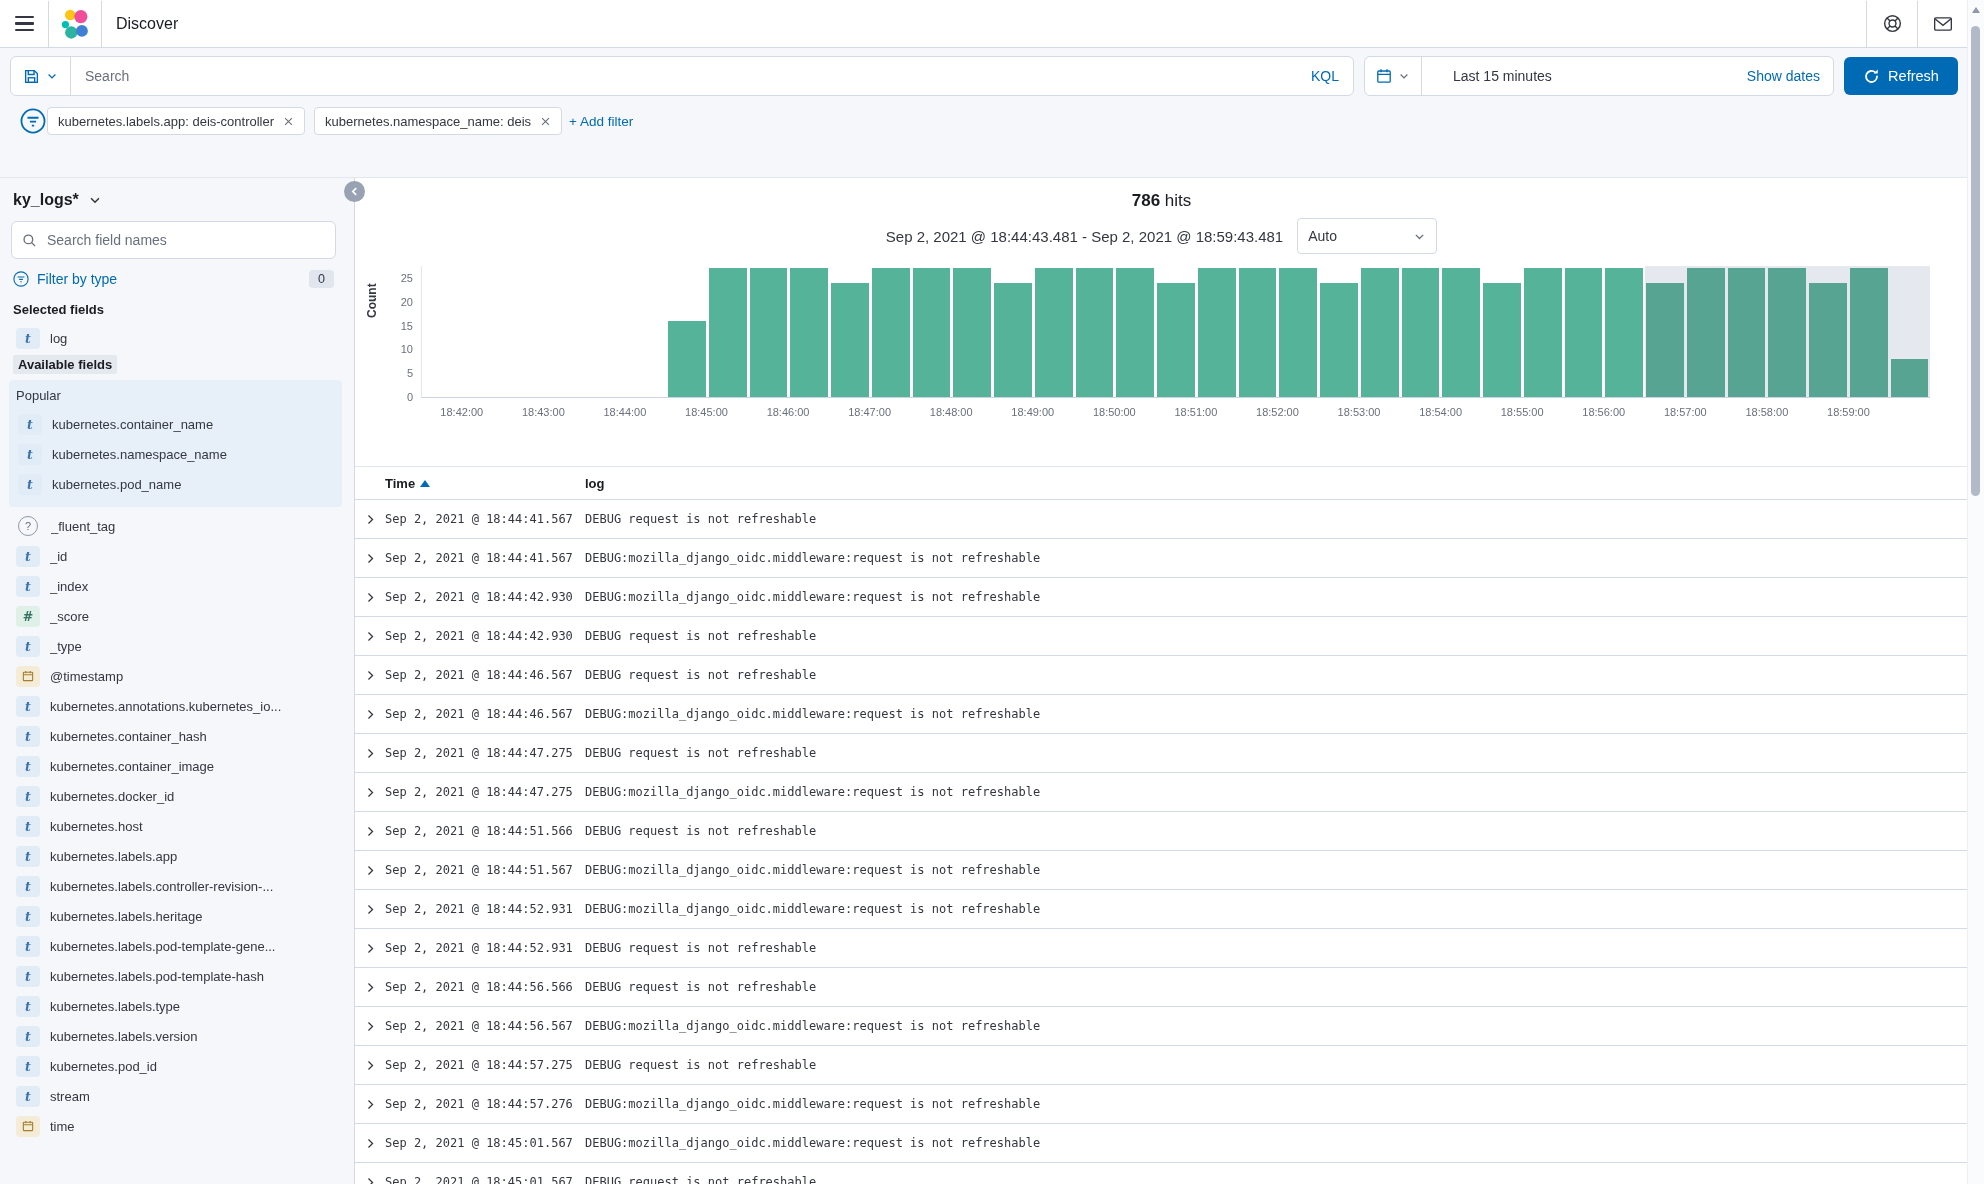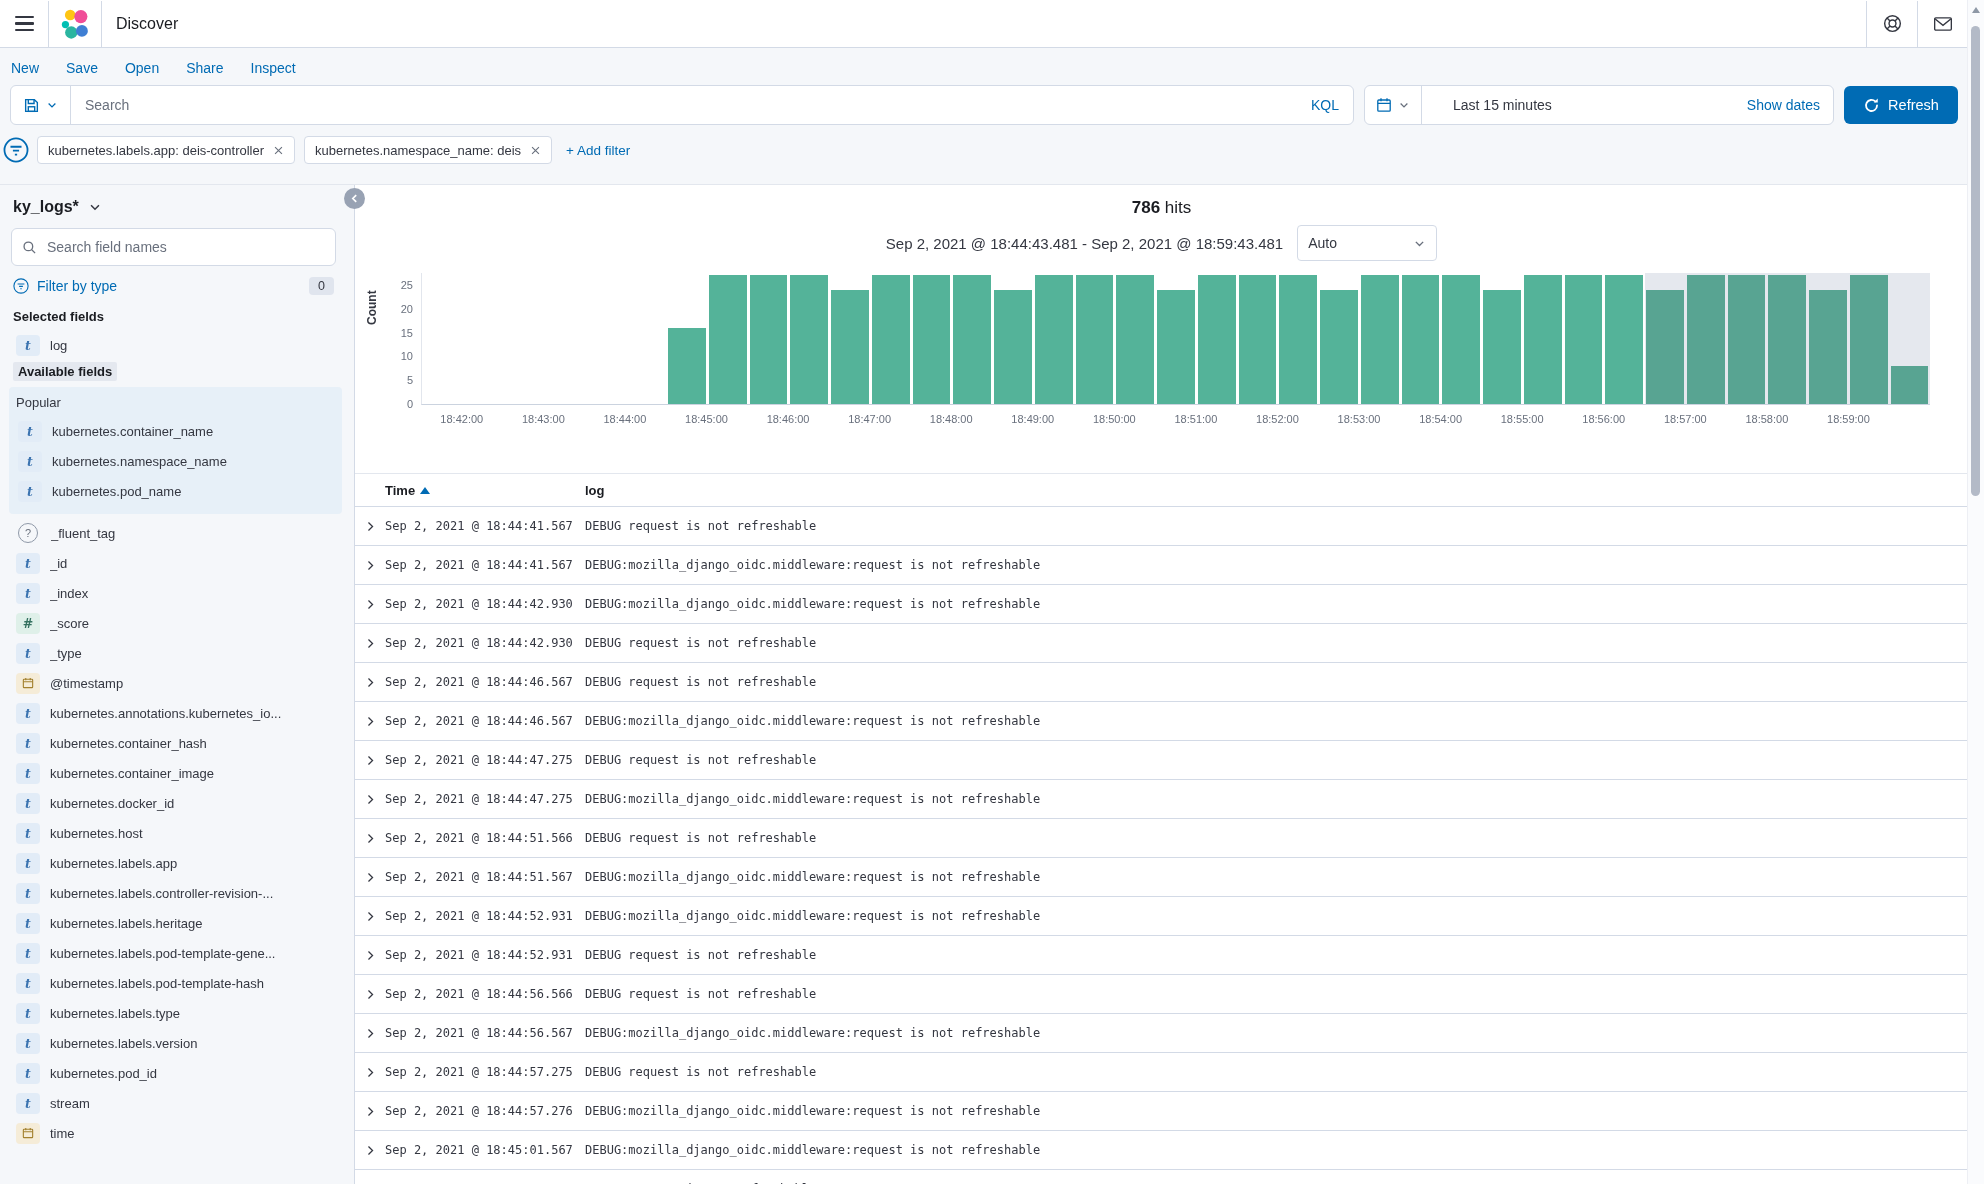--- a/index.html
+++ b/index.html
@@ -33,28 +33,28 @@
   .kql-label{padding:0 14px;color:#006BB4;font-size:14px;cursor:pointer;}
   .datepicker{width:468px;height:38px;background:#fff;border:1px solid #D3DAE6;border-radius:6px;
               display:flex;align-items:center;gap:18px;}
   .cal-seg{display:flex;align-items:center;gap:6px;padding:0 11px;height:100%;
            border-right:1px solid #D3DAE6;cursor:pointer;}
   .date-text{flex:1;font-size:14px;color:#343741;padding-left:13px;}
   .show-dates{padding:0 13px;font-size:14px;color:#006BB4;cursor:pointer;}
   .refresh-btn{height:38px;min-width:114px;background:#006BB4;border:0;border-radius:6px;color:#fff;
                display:flex;align-items:center;justify-content:center;gap:8px;font-size:14.5px;
                font-family:"Liberation Sans",sans-serif;cursor:pointer;}
-  .filterrow{display:flex;align-items:center;gap:8px;padding:11px 0 0 3px;}
+  .filterrow{display:flex;align-items:center;gap:1px;padding:11px 0 0 20px;}
   .filter-pill{display:flex;align-items:center;gap:9px;height:26px;background:#fff;
                border:1px solid #D3DAE6;border-radius:4px;padding:0 10px;font-size:13px;
                color:#343741;cursor:pointer;}
   .pill-x{display:flex;align-items:center;cursor:pointer;}
   .add-filter{font-size:13.5px;color:#006BB4;cursor:pointer;margin-left:6px;}
   
-  .body{position:absolute;top:177px;left:0;right:16px;bottom:0;display:flex;border-top:1px solid #E3E7EE;margin-top:7px;}
+  .body{position:absolute;top:177px;left:0;right:16px;bottom:0;display:flex;border-top:1px solid #E3E7EE;}
   .sidebar{width:354px;background:#F5F7FA;padding:0 18px 0 11px;box-sizing:border-box;position:relative;}
   .collapse-btn{position:absolute;right:-11px;top:3px;width:21px;height:21px;border-radius:50%;
                 background:#98A2B3;display:flex;align-items:center;justify-content:center;
                 cursor:pointer;z-index:4;}
   .index-row{display:flex;align-items:center;gap:9px;padding:13px 0 12px 2px;cursor:pointer;}
   .index-name{font-size:16px;font-weight:bold;color:#1a1c21;}
   .field-search{display:flex;align-items:center;gap:8px;height:36px;background:#fff;
                 border:1px solid #D3DAE6;border-radius:6px;padding:0 10px;}
   .field-search input{border:0;outline:0;flex:1;font-size:14px;background:transparent;
                       font-family:"Liberation Sans",sans-serif;color:#15803d;}
@@ -152,27 +152,20 @@
       <div class="top-icon-btn">
         <svg width="20" height="18" viewBox="0 0 18 16" fill="none" stroke="#343741" stroke-width="1.2">
           <rect x="1.5" y="2.5" width="15" height="11" rx="1"></rect>
             <path d="M2 3.5l7 5.7 7-5.7"></path>
         </svg>
       </div>
     </div>
   </div>
 
   <div class="subhead">
-    <div class="navrow">
-        <a class="nav-link">New</a>
-        <a class="nav-link">Save</a>
-        <a class="nav-link">Open</a>
-        <a class="nav-link">Share</a>
-        <a class="nav-link">Inspect</a>
-      </div>
     <div class="searchrow">
       <div class="querybar">
         <div class="save-seg">
           <svg width="17" height="17" viewBox="0 0 16 16" fill="none" stroke="#006BB4" stroke-width="1.3">
             <path d="M2.5 2.5h8.2l2.8 2.8v8.2H2.5z"></path>
               <path d="M5 2.5v3.6h5.4V2.5"></path>
               <rect x="5" y="9.2" width="6" height="4.3"></rect>
           </svg>
           <svg width="12" height="12" viewBox="0 0 16 16" fill="none" stroke="#006BB4" stroke-width="1.7">
             <path d="M3.5 6l4.5 4.5L12.5 6"></path>

